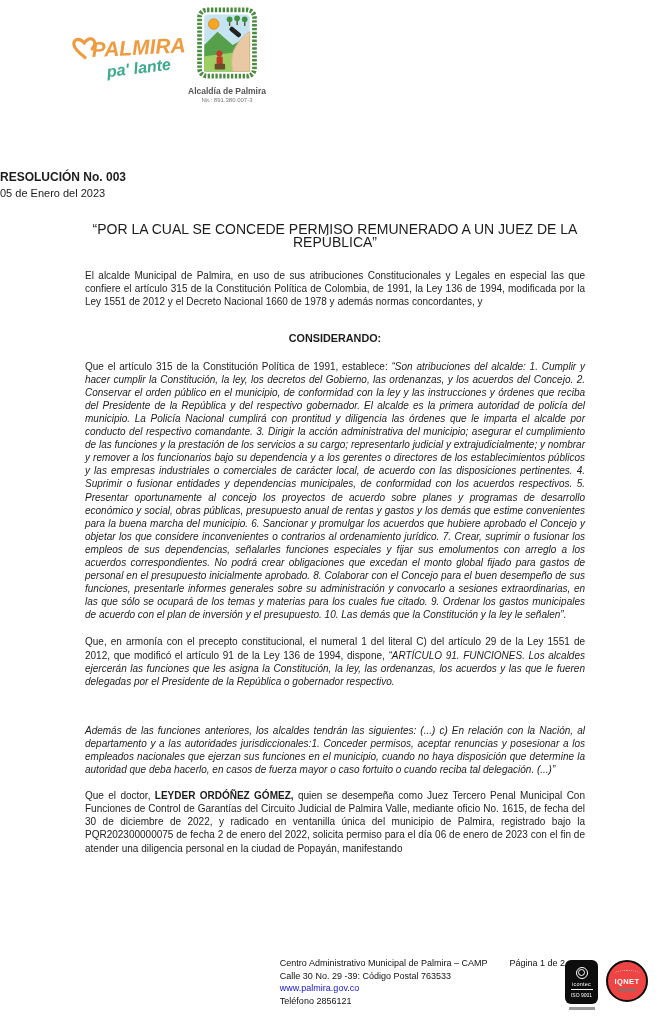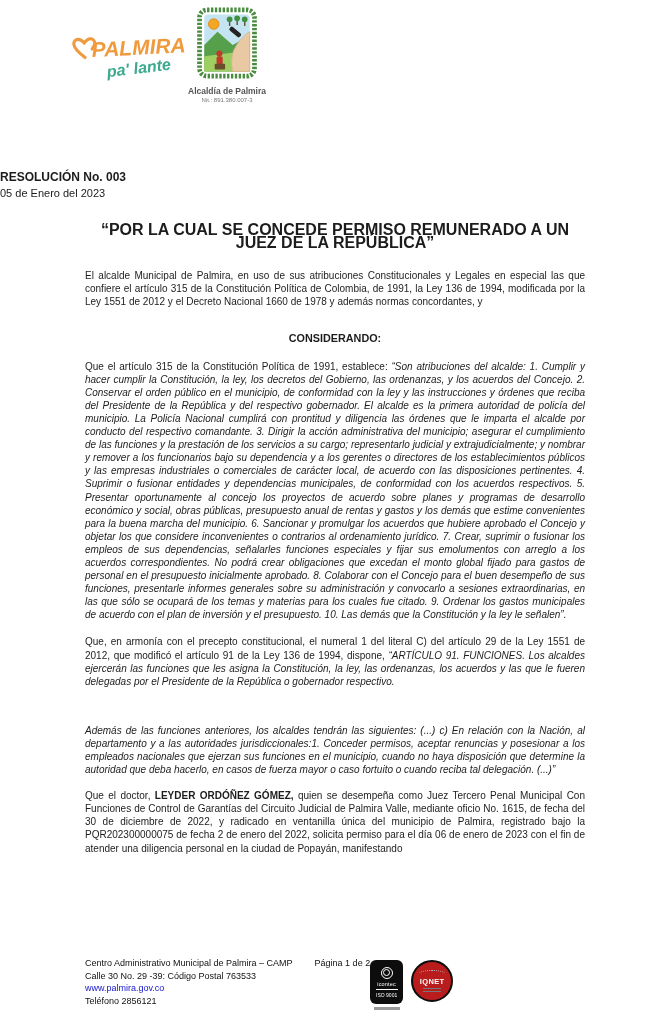--- a/index.html
+++ b/index.html
@@ -20,53 +20,53 @@
   .crest-caption { font-size:8.5px; font-weight:bold; color:#555; margin-top:3px; }
   .crest-nit { font-size:6px; color:#777; margin-top:1px; }
   .hdr-right { position:absolute; right:78px; top:26px; text-align:right; font-size:10.5px; line-height:13px; }
   .hdr-right .b { font-weight:bold; }
   .doc-type { font-weight:bold; margin-top:30px; padding-right:14px; font-size:10.5px; }
   .trd { margin-top:25px; font-size:10.5px; }
   
   .title-block { text-align:left; margin-top:10px; }
   .res-no { font-size:12px; font-weight:bold; }
   .res-date { font-size:11px; margin-top:3px; }
-  .subject { font-size:16px; font-weight:bold; margin-top:24px; text-align:center; }
+  .subject { font-size:14px; font-weight:normal; margin-top:24px; text-align:center; }
   
   .doc-body { padding:0 85px; font-size:10px; line-height:13.1px; }
   .doc-body p { text-align:justify; }
   .p-intro { margin-top:20px; }
   .considerando { text-align:center; font-weight:bold; font-size:10.8px; margin-top:24px; }
   .p2 { margin-top:14px; }
   .p3 { margin-top:14px; }
   .p4 { margin-top:36px; font-style:italic; }
   .p5 { margin-top:13px; }
   em { font-style:italic; }
   strong { font-weight:bold; }
   
-  .ftr { position:absolute; left:85px; right:22px; top:957px; display:flex; justify-content:flex-start; }
+  .ftr { position:absolute; left:85px; right:22px; top:957px; display:flex; justify-content:flex-end; }
   .ftr-left { font-size:9px; line-height:12.6px; color:#111; }
   .ftr-row1 { display:flex; }
   .page-label { margin-left:22px; }
   .site-link { color:#1414cc; cursor:pointer;margin-top:31px; }
   .badges { display:flex; align-items:flex-start; gap:8px; padding-top:3px; }
   .icontec-wrap { text-align:center; }
   .icontec {
     width:33px; height:44px; background:#0d0d0d; border-radius:6px;
     display:flex; flex-direction:column; align-items:center; justify-content:center; color:#fff;
   }
   .icontec .spiral { width:12px; height:12px; border:1.5px solid #fff; border-radius:50%;
     display:flex; align-items:center; justify-content:center; }
   .icontec .spiral::after { content:""; width:5px; height:5px; border:1px solid #fff; border-radius:50%; }
   .icontec .name { font-size:5.5px; margin-top:2px; letter-spacing:.2px; }
   .icontec .rule { width:22px; height:1px; background:#fff; margin:2px 0; }
   .icontec .iso { font-size:5px; }
   .cert-code-mark { width:26px; height:3px; background:#9a9a9a; margin:3px auto 0; }
   .iqnet {
-    width:42px; height:42px; background:#b91c1c; border-radius:50%;
+    width:42px; height:42px; background:#ef4444; border-radius:50%;
     display:flex; flex-direction:column; align-items:center; justify-content:center; color:#fff;
     border:2px solid #0d0d0d; box-shadow:inset 0 0 0 1.5px #fff0;
   }
   .iqnet .arc { width:26px; height:7px; border-top:1px dotted #bbb; border-radius:50% 50% 0 0; }
   .iqnet .name { font-size:7.5px; font-weight:bold; letter-spacing:.4px; }
   .iqnet .sub { width:18px; height:4px; border-top:1px solid #777; border-bottom:1px solid #777; margin-top:2px; }
 </style>
 </head>
 <body>
 

